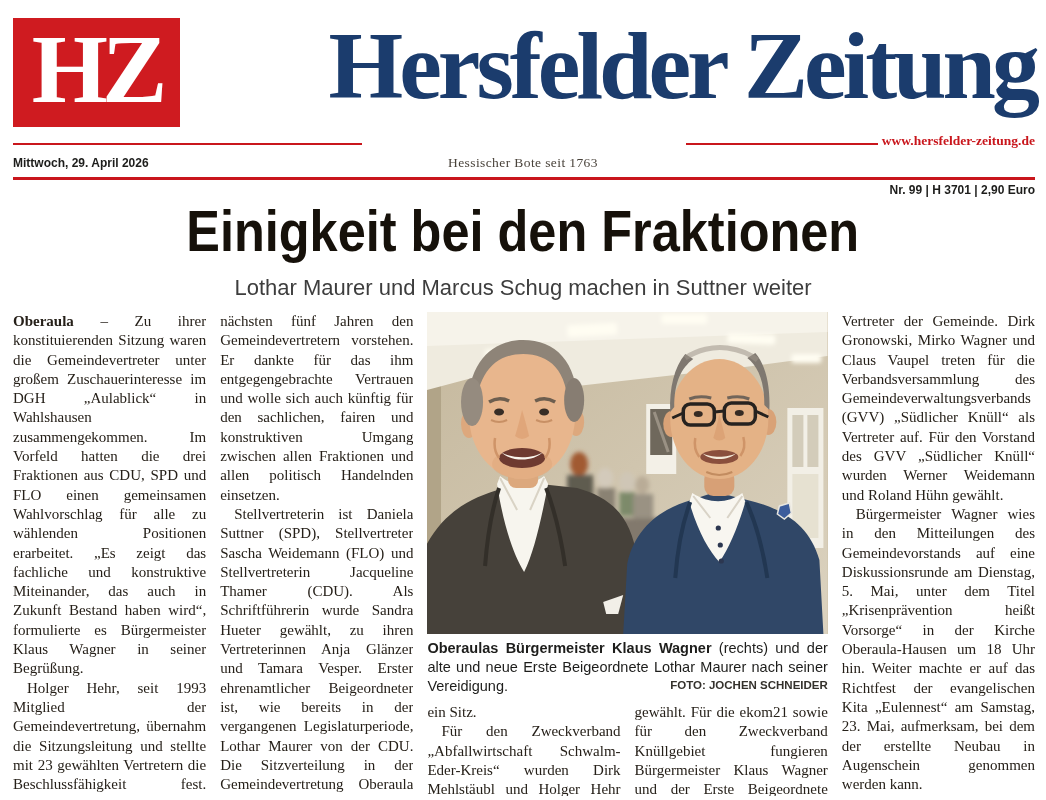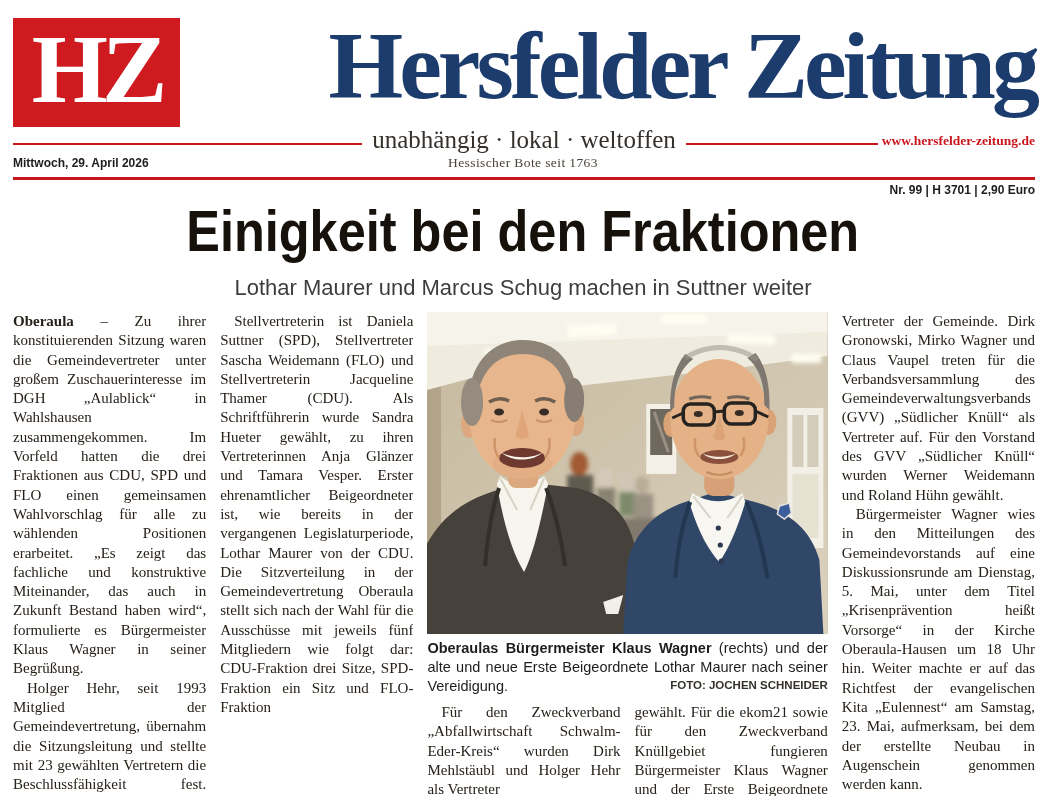--- a/index.html
+++ b/index.html
@@ -97,21 +97,20 @@
 
 <div class="page">
 
   <div class="hz-box">
     <span>HZ</span>
   </div>
   <div class="masthead-title">Hersfelder Zeitung</div>
 
   <div class="slogan-row">
     <div class="rule-left"></div>
-    <div class="slogan">unabhängig · lokal · weltoffen</div>
     <div class="rule-right"></div>
     <a class="website" href="#">www.hersfelder-zeitung.de</a>
   </div>
 
   <div class="bote">Hessischer Bote seit 1763</div>
   <div class="date-left">Mittwoch, 29. April 2026</div>
   <div class="issue-right">Nr. 99 | H 3701 | 2,90 Euro</div>
   <div class="red-rule"></div>
 
   <div class="headline">
@@ -120,20 +119,21 @@
   <div class="subheadline">Lothar Maurer und Marcus Schug machen in Suttner weiter</div>
 
   <div class="body-grid">
 
     <div class="col">
       <p><span class="lead-loc">Oberaula</span><span> – Zu ihrer konstituierenden Sitzung waren die Gemeindevertreter unter großem Zuschauerinteresse im DGH „Aulablick“ in Wahlshausen zusammengekommen. Im Vorfeld hatten die drei Fraktionen aus CDU, SPD und FLO einen gemeinsamen Wahlvorschlag für alle zu wählenden Positionen erarbeitet. „Es zeigt das fachliche und konstruktive Miteinander, das auch in Zukunft Bestand haben wird“, formulierte es Bürgermeister Klaus Wagner in seiner Begrüßung.</span></p>
       <p class="indent">Holger Hehr, seit 1993 Mitglied der Gemeindevertretung, übernahm die Sitzungsleitung und stellte mit 23 gewählten Vertretern die Beschlussfähigkeit fest. Zunächst wurde einstimmig – wie alle Ergebnisse an diesem Abend – der neue Vorsitzende der Gemeindevertretung gewählt, der auch der alte war: Marcus Schug von der CDU-Fraktion wird auch in den</p>
     </div>
 
     <div class="col">
+      <p>nächsten fünf Jahren den Gemeindevertretern vorstehen. Er dankte für das ihm entgegengebrachte Vertrauen und wolle sich auch künftig für den sachlichen, fairen und konstruktiven Umgang zwischen allen Fraktionen und allen politisch Handelnden einsetzen.</p>
       <p class="indent">Stellvertreterin ist Daniela Suttner (SPD), Stellvertreter Sascha Weidemann (FLO) und Stellvertreterin Jacqueline Thamer (CDU). Als Schriftführerin wurde Sandra Hueter gewählt, zu ihren Vertreterinnen Anja Glänzer und Tamara Vesper. Erster ehrenamtlicher Beigeordneter ist, wie bereits in der vergangenen Legislaturperiode, Lothar Maurer von der CDU. Die Sitzverteilung in der Gemeindevertretung Oberaula stellt sich nach der Wahl für die Ausschüsse mit jeweils fünf Mitgliedern wie folgt dar: CDU-Fraktion drei Sitze, SPD-Fraktion ein Sitz und FLO-Fraktion</p>
     </div>
 
     <div class="photo-block">
 
       <svg class="photo" viewBox="0 0 400 322" preserveAspectRatio="none" role="img">
         <defs>
           <linearGradient id="wallg" x1="0" y1="0" x2="1" y2="1">
             <stop offset="0" stop-color="#c5b89d"></stop>
               <stop offset="1" stop-color="#dbd2bf"></stop>
@@ -239,20 +239,21 @@
         </g>
       </svg>
 
       <div class="caption">
         <b>Oberaulas Bürgermeister Klaus Wagner</b><span> (rechts) und der alte und neue Erste Beigeordnete Lothar Maurer nach seiner Vereidigung.</span>
         <span class="credit">FOTO: JOCHEN SCHNEIDER</span>
       </div>
 
       <div class="photo-cols">
         <div class="col">
+          <p>ein Sitz.</p>
           <p class="indent">Für den Zweckverband „Abfallwirtschaft Schwalm-Eder-Kreis“ wurden Dirk Mehlstäubl und Holger Hehr als Vertreter</p>
         </div>
         <div class="col">
           <p>gewählt. Für die ekom21 sowie für den Zweckverband Knüllgebiet fungieren Bürgermeister Klaus Wagner und der Erste Beigeordnete Lothar Maurer als</p>
         </div>
       </div>
     </div>
 
     <div class="col">
       <p>Vertreter der Gemeinde. Dirk Gronowski, Mirko Wagner und Claus Vaupel treten für die Verbandsversammlung des Gemeindeverwaltungsverbands (GVV) „Südlicher Knüll“ als Vertreter auf. Für den Vorstand des GVV „Südlicher Knüll“ wurden Werner Weidemann und Roland Hühn gewählt.</p>

